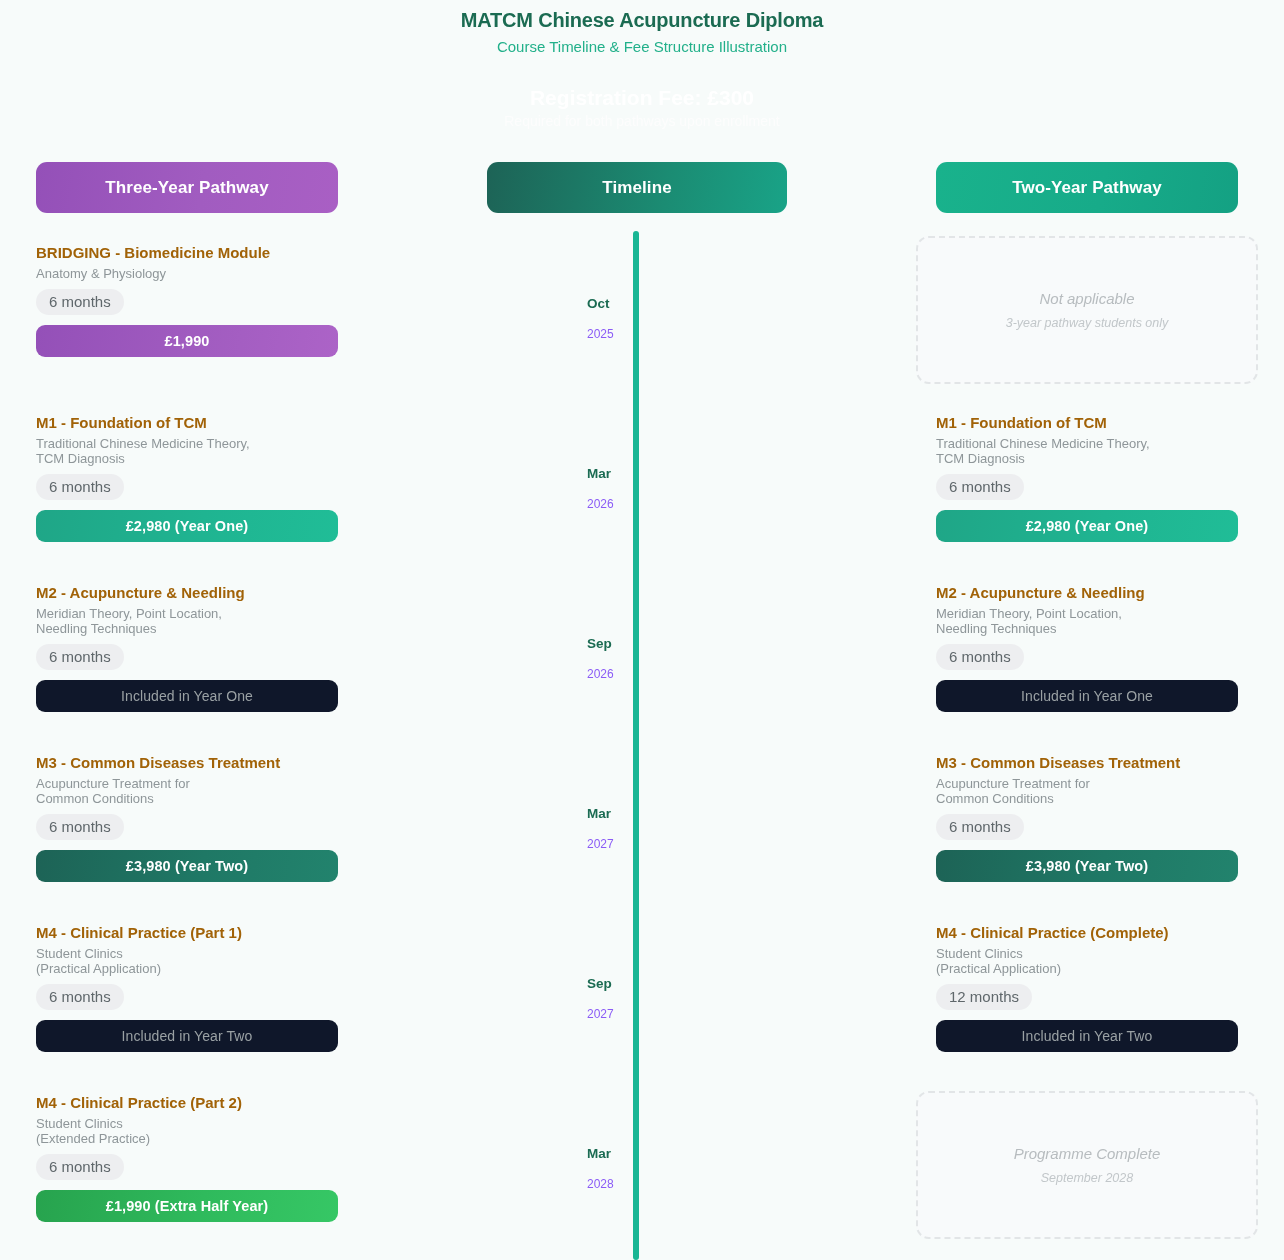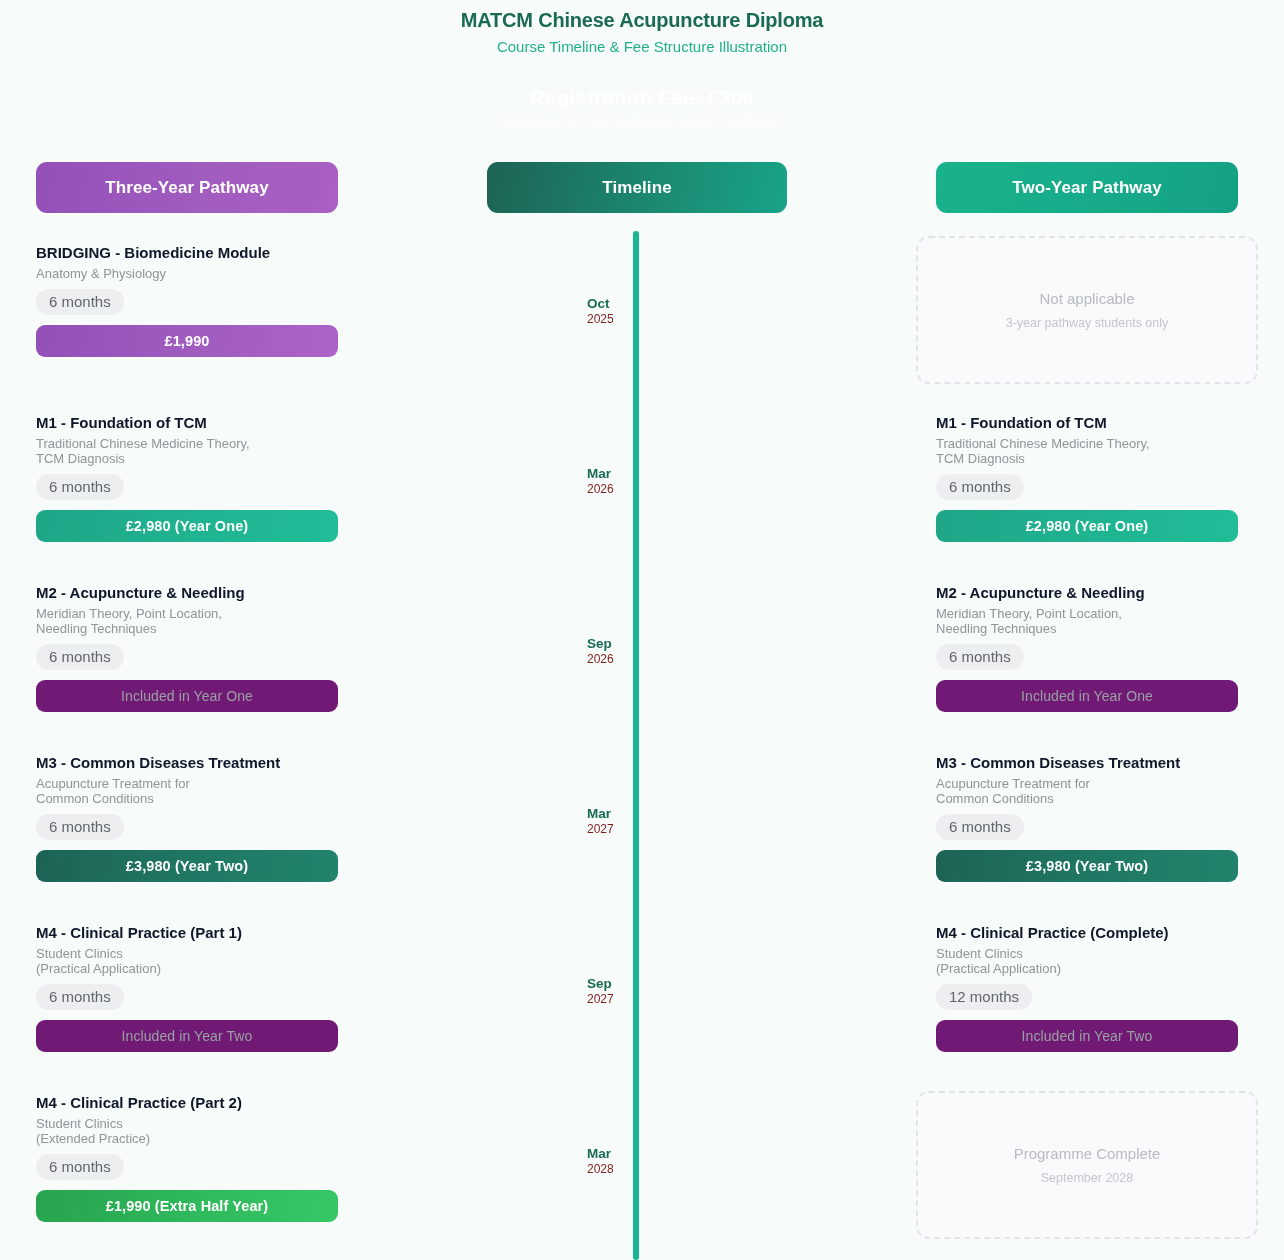--- a/index.html
+++ b/index.html
@@ -111,21 +111,21 @@
     position: absolute;
     top: 12px;
     width: 302px;
   }
   .cell-left  { left: 36px; }
   .cell-right { left: 936px; }
 
   .mod-title {
     font-size: 15px;
     font-weight: bold;
-    color: #0f172a;
+    color: #a16207;
     line-height: 1.3;
     margin-bottom: 3px;
   }
   .mod-desc {
     font-size: 13px;
     color: #8e9699;
     line-height: 1.18;
     white-space: pre-line;
     margin-bottom: 8px;
   }
@@ -149,34 +149,35 @@
     justify-content: center;
     font-size: 14.5px;
     font-weight: bold;
     color: #ffffff;
     letter-spacing: 0.1px;
   }
   .fee.purple  { background: linear-gradient(100deg, #9450b8 0%, #a15cc0 55%, #ac63c7 100%); }
   .fee.teal    { background: linear-gradient(100deg, #1fa687 0%, #1fb491 55%, #20bd97 100%); }
   .fee.dkteal  { background: linear-gradient(100deg, #1d6356 0%, #1f7865 55%, #22836d 100%); }
   .fee.green   { background: linear-gradient(100deg, #27a34e 0%, #2fba5c 55%, #36c765 100%); }
-  .fee.muted   { background: #701a75; color: #9aa1a4; font-weight: normal; font-size: 14px; }
+  .fee.muted   { background: #0f172a; color: #9aa1a4; font-weight: normal; font-size: 14px; }
 
   
   .ph-box {
     position: absolute;
     width: 342px;
     border: 2px dashed #e2e5e7;
     border-radius: 13px;
     background: #f8fafb;
     display: flex;
     flex-direction: column;
     align-items: center;
     justify-content: center;
     text-align: center;
+    font-style: italic;
   }
   .ph-na   { left: 916px; top: 236px;  height: 148px; }
   .ph-done { left: 916px; top: 1091px; height: 148px; }
   .ph-title { font-size: 15px; color: #b7bcbf; line-height: 1.3; }
   .ph-note  { font-size: 12.5px; color: #c2c7ca; margin-top: 7px; line-height: 1.3; }
 
   
   .tl-marks { position: absolute; top: 231px; left: 0; width: 1284px; }
   .tl-mark {
     position: absolute;
@@ -184,22 +185,23 @@
     width: 100px;
   }
   .tl-m {
     font-size: 13.5px;
     font-weight: bold;
     color: #1b6b52;
     line-height: 1.15;
   }
   .tl-y {
     font-size: 12px;
-    color: #7f1d1d;
+    color: #8b5cf6;
     line-height: 1.2;
+    margin-top: 15px;
   }
 </style>
 </head>
 <body>
 
 <div class="page">
 
   <div class="hdr">
     <div class="hdr-title">MATCM Chinese Acupuncture Diploma</div>
     <div class="hdr-sub">Course Timeline &amp; Fee Structure Illustration</div>

